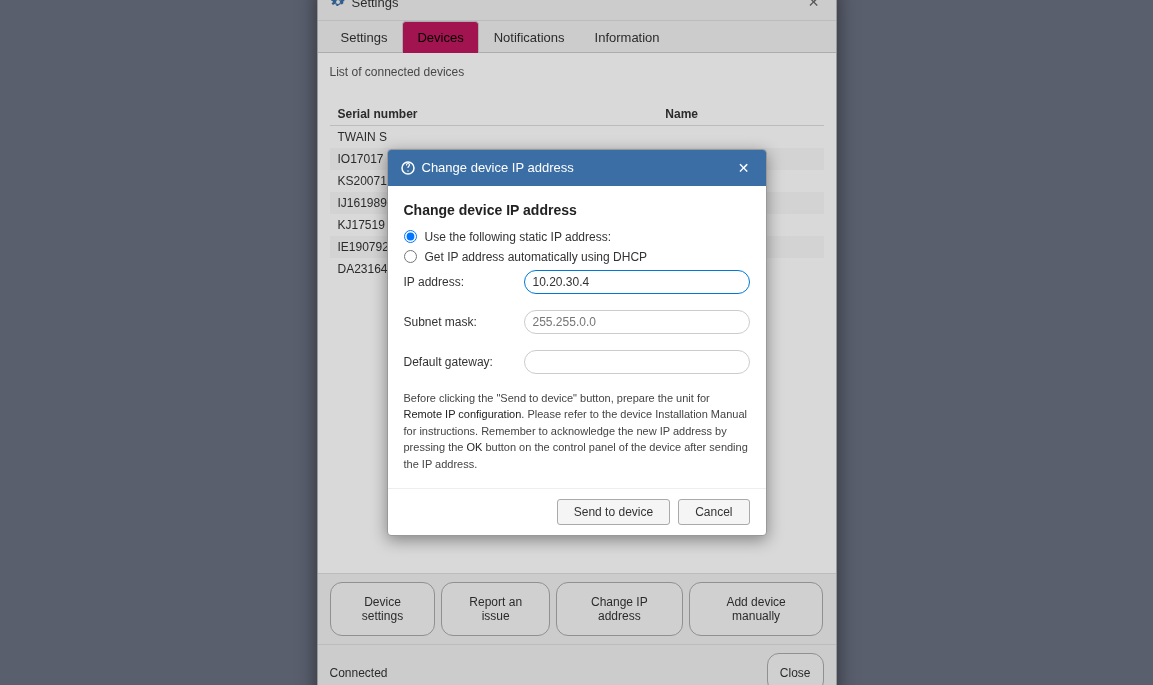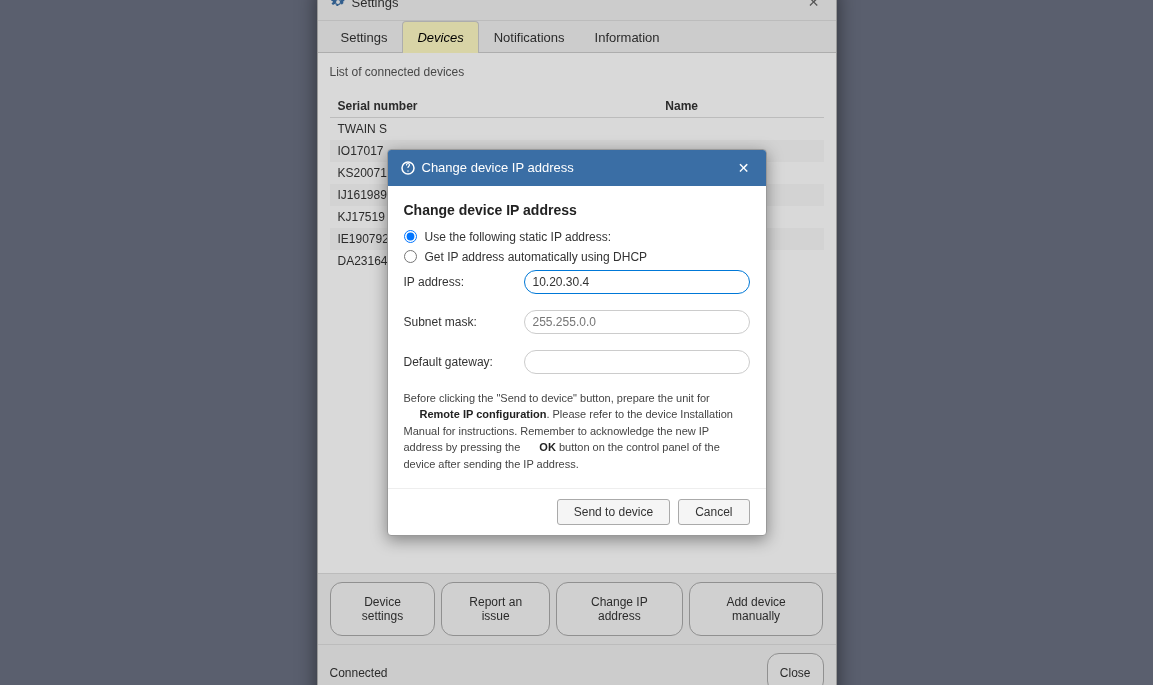--- a/index.html
+++ b/index.html
@@ -80,38 +80,37 @@
       font-size: 13px;
       color: #333;
       border: 1px solid transparent;
       border-bottom: none;
       margin-bottom: -1px;
       background: transparent;
       border-radius: 4px 4px 0 0;
     }
 
     .tab.active {
-      background: #fef9c3;
+      background: #be185d;
       border-color: #ccc;
       border-bottom-color: white;
       color: #000;
-      font-style: italic;
     }
 
     
     .content-area {
       background: white;
       padding: 12px;
       min-height: 520px;
     }
 
     .section-title {
       font-size: 12px;
       color: #555;
-      margin-bottom: 16px;
+      margin-bottom: 24px;
     }
 
     
     .device-table {
       width: 100%;
       border-collapse: collapse;
       font-size: 12px;
     }
 
     .device-table th {
@@ -274,23 +273,22 @@
     }
 
     .info-text {
       font-size: 11px;
       color: #444;
       line-height: 1.5;
       margin-top: 10px;
     }
 
     .info-text strong {
-      font-weight: 700;
+      font-weight: 400;
       color: #222;
-      margin-left: 16px;
     }
 
     .dialog-footer {
       padding: 10px 16px;
       display: flex;
       justify-content: flex-end;
       gap: 8px;
       border-top: 1px solid #eee;
     }
 

